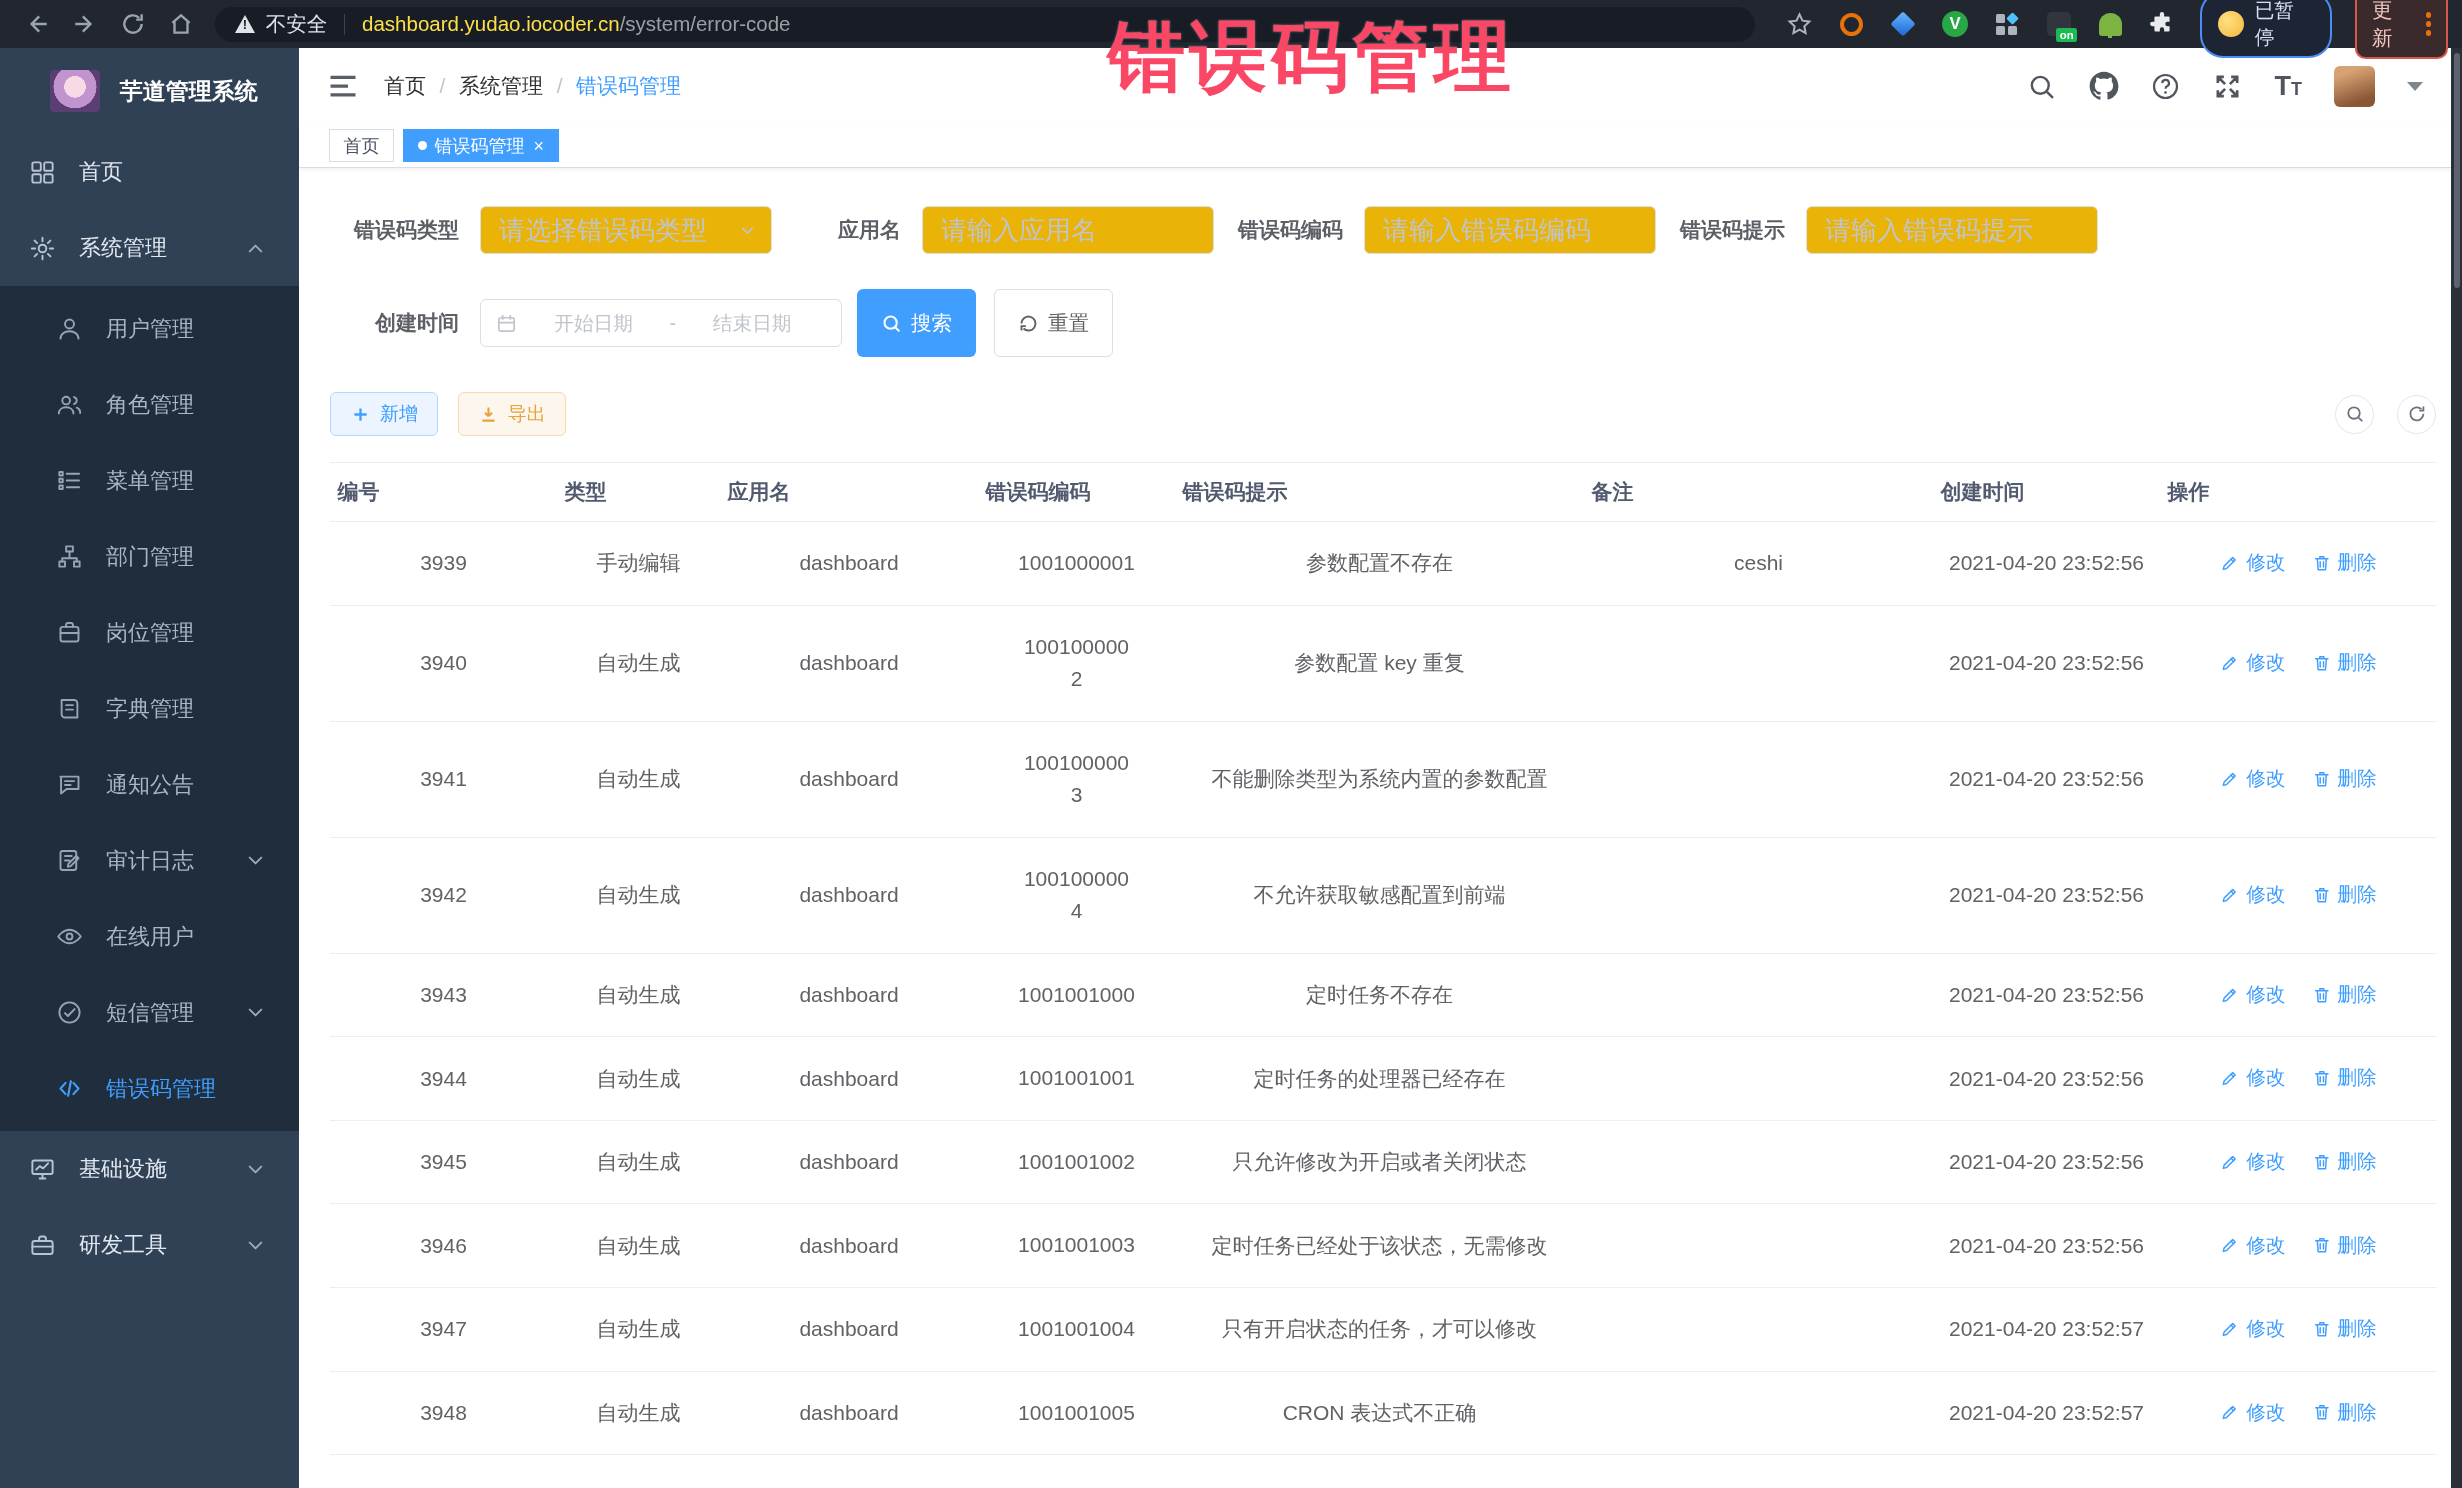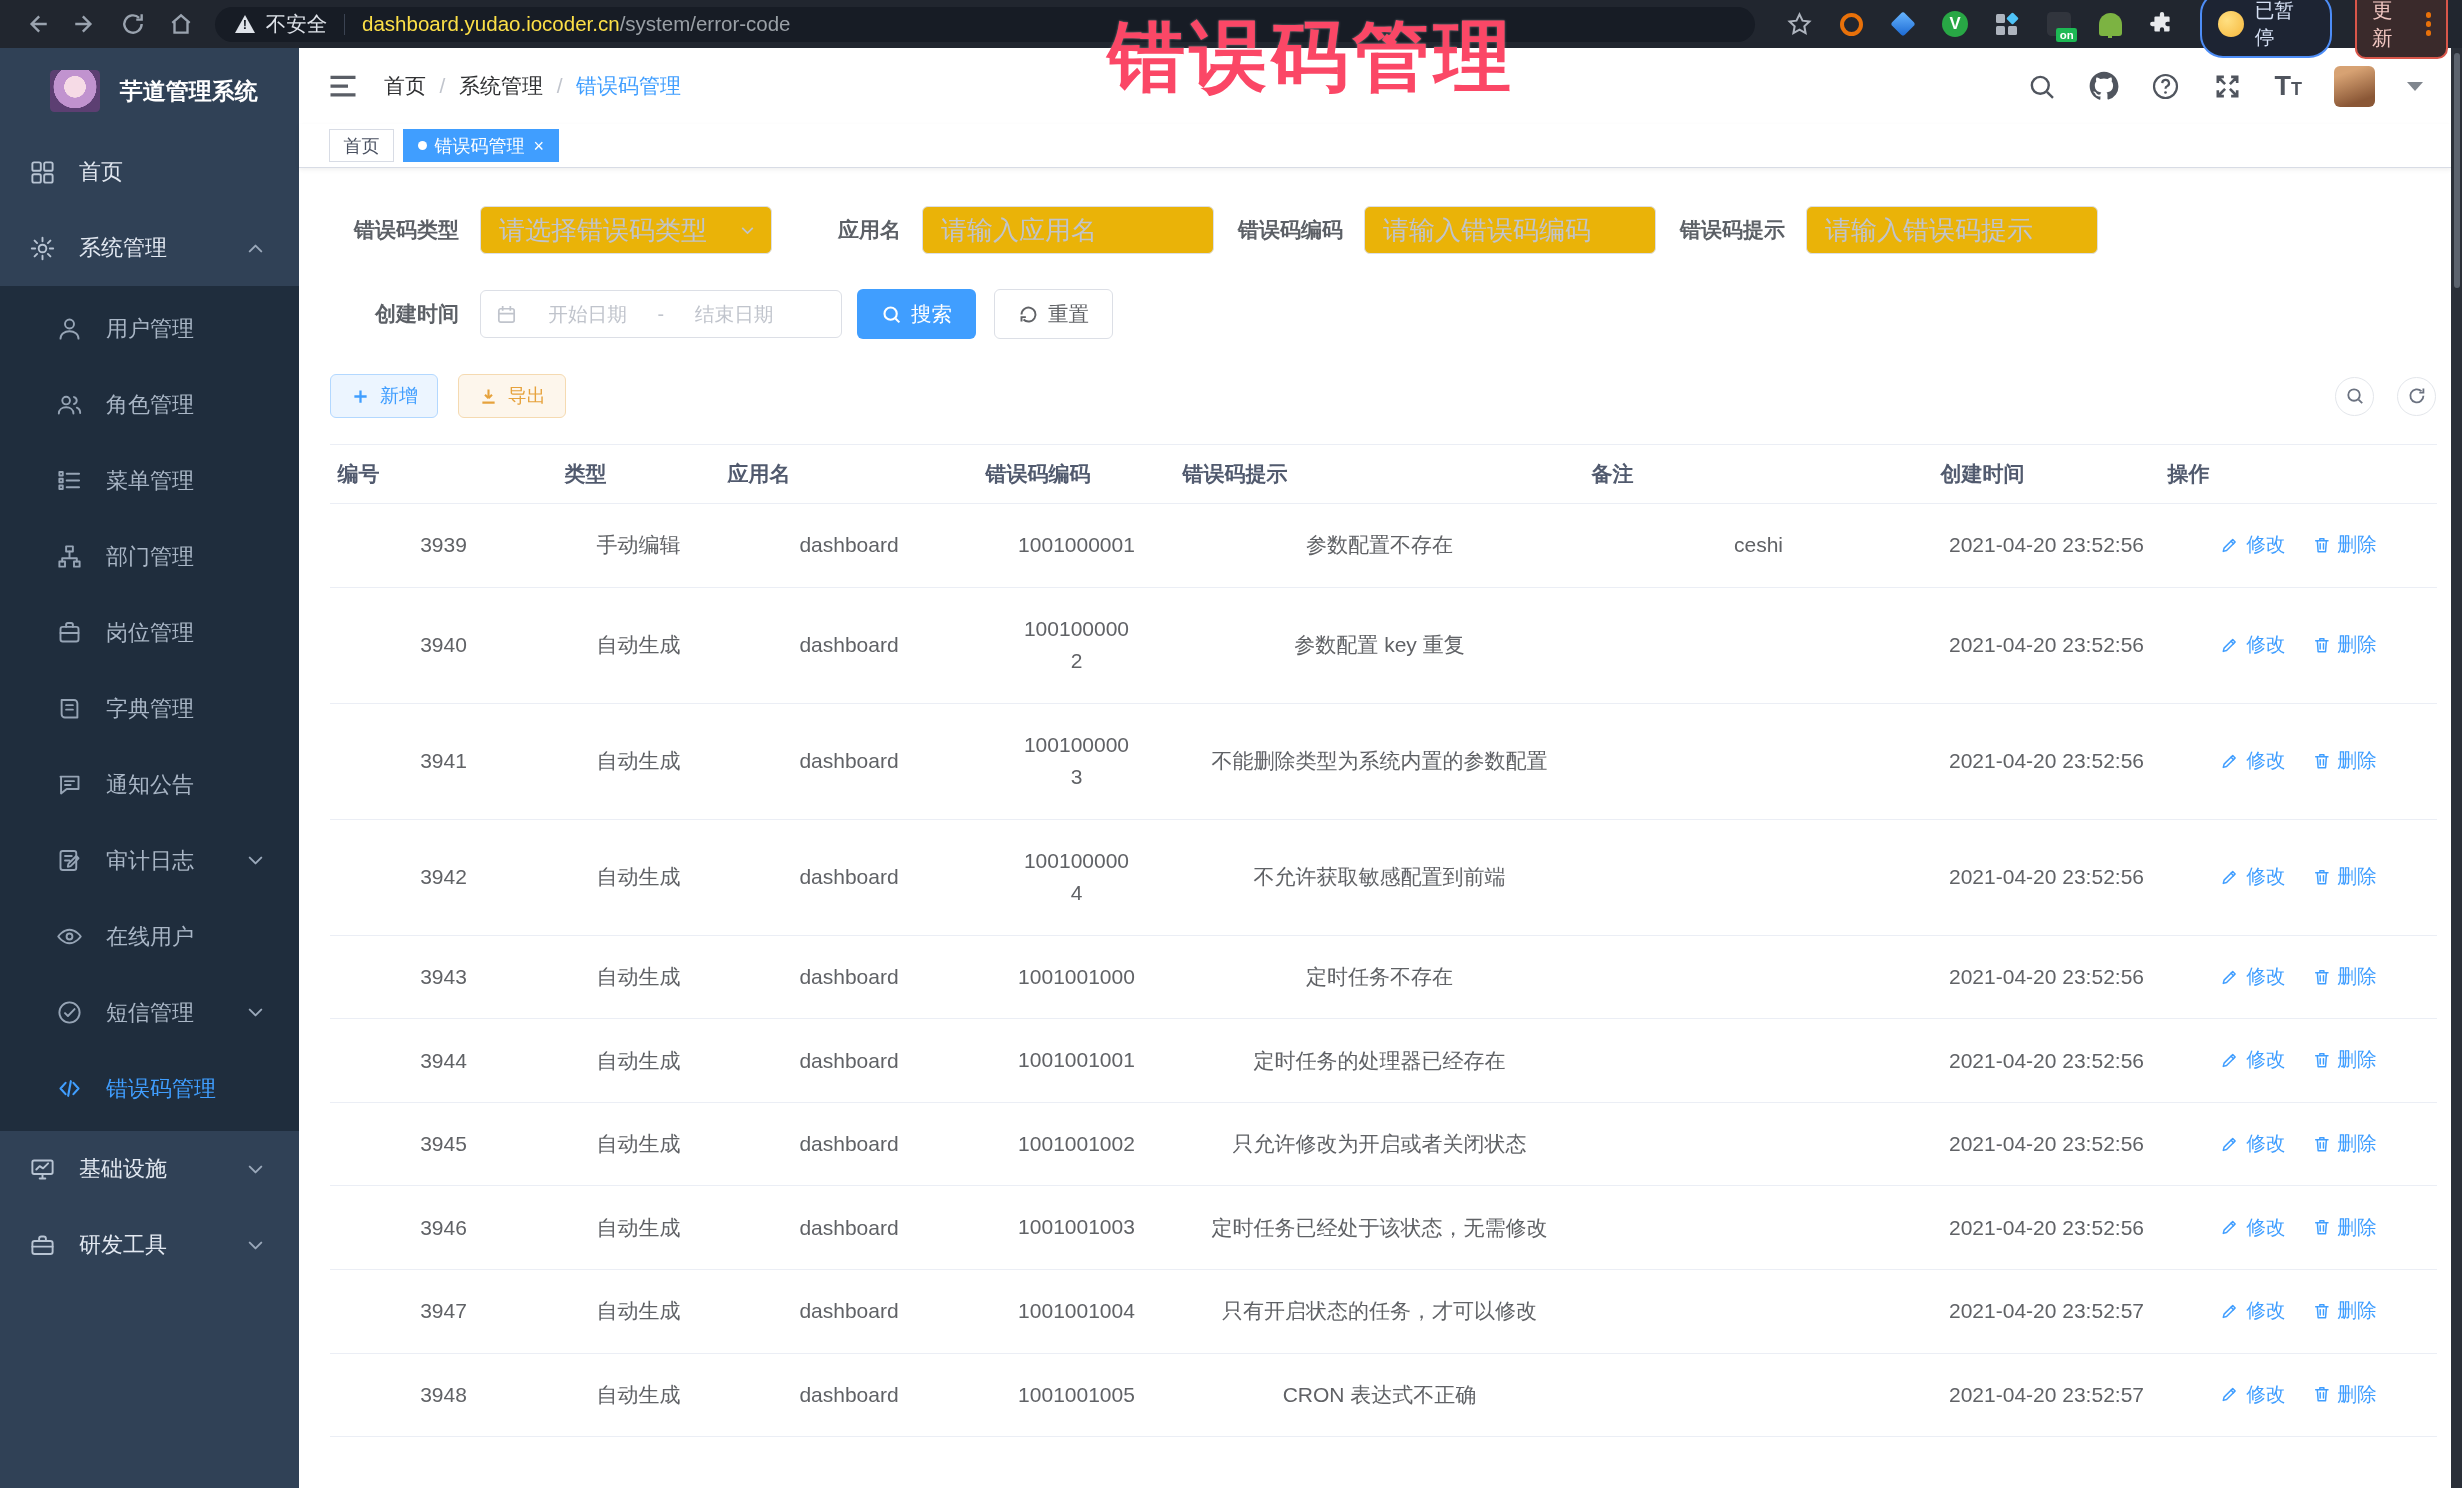--- a/index.html
+++ b/index.html
@@ -95,27 +95,27 @@
   .filter-row { display: flex; align-items: center; margin-bottom: 35px; }
   .form-item { display: flex; align-items: center; }
   .form-label { min-width: 129px; text-align: right; margin-right: 21px; font-size: 21px; color: #5c6066; font-weight: 700; }
   .ipt-wrap { position: relative; }
   .ipt { width: 292px; height: 48px; border: 1.5px solid #dcdfe6; border-radius: 6px; background: #eab308;
     padding: 15px 18px; font-size: 26px; color: #606266; font-family: inherit; outline: none; }
   .ipt::placeholder { color: #c0c4cc; }
   .sel-chevron { position: absolute; right: 13.6px; top: 13.6px; width: 21px; height: 21px; color: #c0c4cc; }
   .ipt.with-chevron { padding-right: 42px; }
   .date-range { width: 362px; height: 48px; border: 1.5px solid #dcdfe6; border-radius: 6px; display: flex;
-    align-items: center; padding: 0 13.6px; gap: 13px; background: #fff; }
+    align-items: center; padding: 0 13.6px; gap: 19px; background: #fff; }
   .date-range .cal { width: 23px; height: 23px; color: #c0c4cc; flex: none; }
   .date-ipt { border: none; outline: none; width: 114px; font-size: 19.7px; color: #606266; text-align: center; font-family: inherit; }
   .date-ipt::placeholder { color: #c0c4cc; }
   .date-sep { color: #c0c4cc; font-size: 19.7px; }
   .btn { display: inline-flex; align-items: center; justify-content: center; gap: 9px; border-radius: 6px;
-    font-size: 20.5px; height: 50px; padding: 16px 23px; cursor: pointer; border: 1.5px solid transparent; font-family: inherit; }
+    font-size: 20.5px; height: 68px; padding: 16px 23px; cursor: pointer; border: 1.5px solid transparent; font-family: inherit; }
   .btn svg { width: 21px; height: 21px; }
   .btn-search { background: #409eff; color: #fff; margin-left: 15px; }
   .btn-reset { background: #fff; color: #606266; border-color: #dcdfe6; margin-left: 18px; }
 
   .toolbar-row { display: flex; align-items: center; margin-top: 33px; }
   .btn-sm { height: 44px; font-size: 19px; padding: 0 19px; }
   .btn-add { background: #ecf5ff; color: #409eff; border-color: #b3d8ff; }
   .btn-export { background: #fdf6ec; color: #e6a23c; border-color: #f5dab1; margin-left: 19.7px; }
   .tool-circles { margin-left: auto; display: flex; gap: 23px; }
   .circle-btn { width: 39px; height: 39px; border-radius: 50%; border: 1.5px solid #e3e6eb; color: #6b7280;

